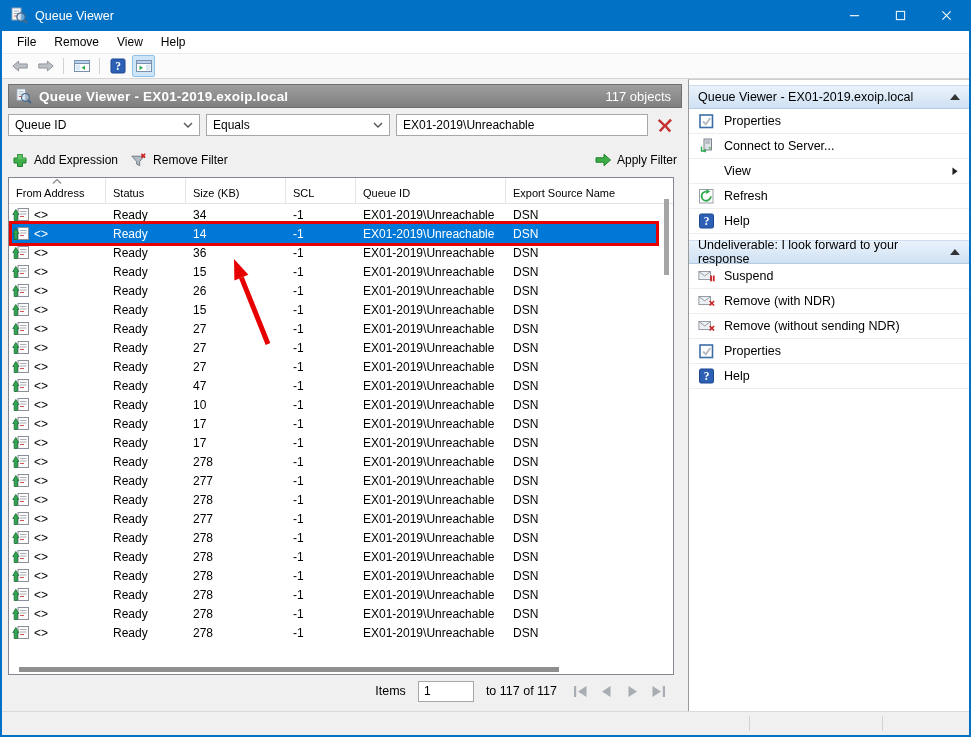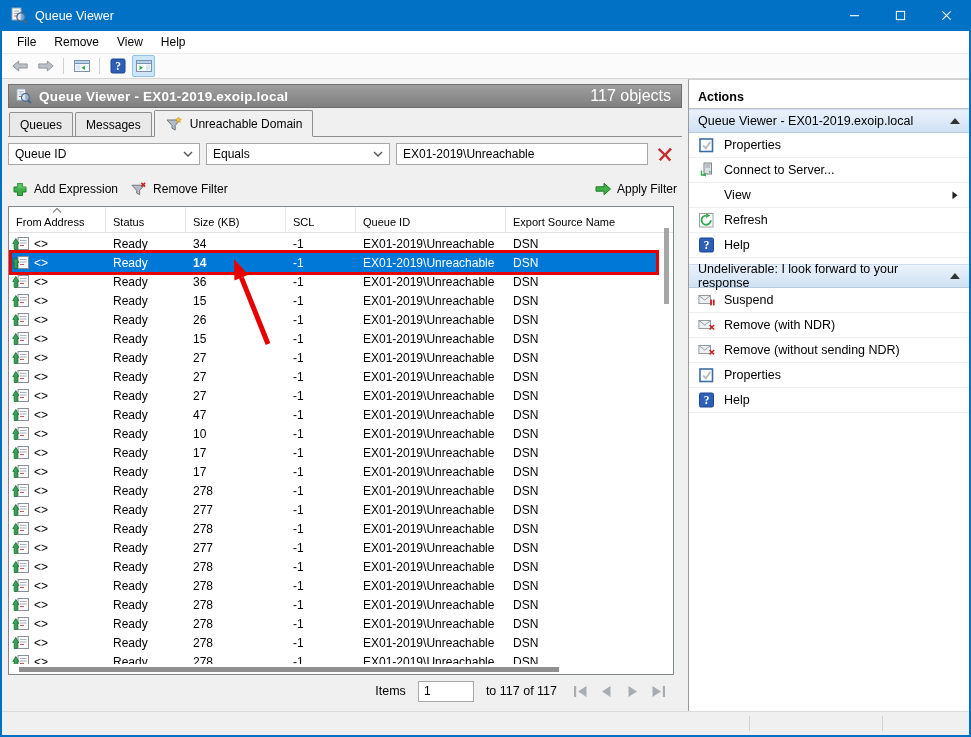--- a/index.html
+++ b/index.html
@@ -25,21 +25,21 @@
   .tb-btn.active { background:#cde6f7; border:1px solid #90c2e7; }
   .tb-sep { width:1px; height:16px; background:#d0d0d0; margin:0 3px; }
 
   
   .main { flex:1; display:flex; min-height:0; background:#f0f0f0; }
   .left-pane { width:680px; flex:none; display:flex; flex-direction:column; padding:5px 0 4px 6px; min-height:0; }
 
   .content-header { height:24px; flex:none; background:linear-gradient(#9e9e9e,#7f7f7f); border:1px solid #6f6f6f; color:#fff; display:flex; align-items:center; padding:0 10px 0 6px; gap:7px; }
   .content-header .ch-ico { width:17px; height:16px; display:flex; }
   .ch-title { font-weight:bold; font-size:13.5px; letter-spacing:.2px; }
-  .ch-count { margin-left:auto; font-size:16px; }
+  .ch-count { margin-left:auto; font-size:13px; }
 
   .tabs { display:flex; align-items:flex-end; height:27px; flex:none; margin-top:2px; border-bottom:1px solid #8e8e8e; padding-left:1px; }
   .tab { height:24px; display:flex; align-items:center; gap:6px; padding:0 10px; background:#e9e9e9; border:1px solid #8e8e8e; border-bottom:none; margin-right:2px; border-radius:2px 2px 0 0; font-size:12px; position:relative; }
   .tab.active { background:#f0f0f0; height:27px; margin-bottom:-1px; border-bottom:1px solid #f0f0f0; z-index:2; }
 
   .filter-row { display:flex; align-items:center; gap:6px; margin-top:6px; flex:none; }
   .combo { height:22px; background:#fff; border:1px solid #a7a7a7; display:flex; align-items:center; padding:0 6px; font-size:12px; }
   .combo .chev { margin-left:auto; width:10px; height:6px; display:flex; }
   .combo.c-field { width:192px; }
   .combo.c-op { width:184px; }
@@ -199,37 +199,20 @@
               <line x1="4" y1="6.5" x2="9" y2="6.5" stroke="#9db0c2"></line>
               <line x1="4" y1="9" x2="8" y2="9" stroke="#c05a5a"></line>
               <circle cx="11" cy="10" r="4.2" fill="rgba(190,215,240,.5)" stroke="#46688c" stroke-width="1.2"></circle>
               <line x1="14" y1="13.2" x2="17" y2="16" stroke="#46688c" stroke-width="2.2"></line>
             </svg>
           </span>
         <span class="ch-title">Queue Viewer - EX01-2019.exoip.local</span>
         <span class="ch-count">117 objects</span>
       </div>
 
-      <div class="tabs" id="tabs">
-          <div class="tab">
-            <span>Queues</span>
-          </div>
-          <div class="tab">
-            <span>Messages</span>
-          </div>
-          <div class="tab active">
-            <span style="display: flex; width: 19px; height: 16px; flex: 0 0 auto;">
-              <svg viewBox="0 0 19 16">
-                <path d="M2 4 L15 4 L10.2 9.5 L10.2 14 L7 12.3 L7 9.5 Z" fill="#b4bcc6" stroke="#6e7680"></path>
-                <path d="M13.5 1 l.9 1.8 2 .3 -1.4 1.4 .3 2 -1.8 -.9 -1.8 .9 .3 -2 L10.6 3.1 l2 -.3 Z" fill="#f7c63f" stroke="#c79a1e" stroke-width="0.6"></path>
-              </svg>
-            </span>
-            <span>Unreachable Domain</span>
-          </div>
-        </div>
 
       <div class="filter-row">
         <div class="combo c-field">
           <span>Queue ID</span>
           <span class="chev">
               <svg viewBox="0 0 10 6">
                 <path d="M1 1 L5 5 L9 1" fill="none" stroke="#555" stroke-width="1.4"></path>
               </svg>
             </span>
         </div>
@@ -333,21 +316,21 @@
                     <rect x="6" y="1.5" width="10.5" height="12" fill="#fbfbfb" stroke="#8a9099"></rect>
                     <line x1="8" y1="4.5" x2="14.5" y2="4.5" stroke="#aab1b9"></line>
                     <line x1="8" y1="7" x2="14.5" y2="7" stroke="#aab1b9"></line>
                     <line x1="8" y1="9.5" x2="12" y2="9.5" stroke="#cc5555"></line>
                     <path d="M2.2 13.5 V7.5 H0.8 L3.8 2.5 L6.8 7.5 H5.4 V13.5 Z" fill="#33a653" stroke="#17692f" stroke-width="0.8"></path>
                   </svg>
                 </span>
                 <span>&lt;&gt;</span>
               </div>
               <div class="cell" style="width: 80px;">Ready</div>
-              <div class="cell" style="width: 100px; font-weight: bold;">14</div>
+              <div class="cell" style="width: 100px;">14</div>
               <div class="cell" style="width: 70px;">-1</div>
               <div class="cell" style="width: 150px;">EX01-2019\Unreachable</div>
               <div class="cell" style="width: 153px;">DSN</div>
             </div>
             <div class="highlight-box" style="top: 16px; border-color: rgb(230, 0, 0);"></div>
             <div class="lrow">
               <div class="cell c0" style="width: 97px;">
                 <span class="mico">
                   <svg viewBox="0 0 18 15">
                     <rect x="6" y="1.5" width="10.5" height="12" fill="#fbfbfb" stroke="#8a9099"></rect>
@@ -784,21 +767,20 @@
                   <rect x="11.8" y="1" width="2.2" height="11" fill="#a8adb4"></rect>
                 </svg>
               </span>
             </button>
           </div>
       </div>
 
     </div>
 
     <div class="right-pane" id="actions-pane">
-      <div class="actions-title">Actions</div>
     <div class="section-header">
           <span>Queue Viewer - EX01-2019.exoip.local</span>
           <span class="collapse">
             <svg viewBox="0 0 10 6">
               <path d="M0 6 L5 0 L10 6 Z" fill="#333"></path>
             </svg>
           </span>
         </div>
         <div class="action-item">
           <span class="aico">

